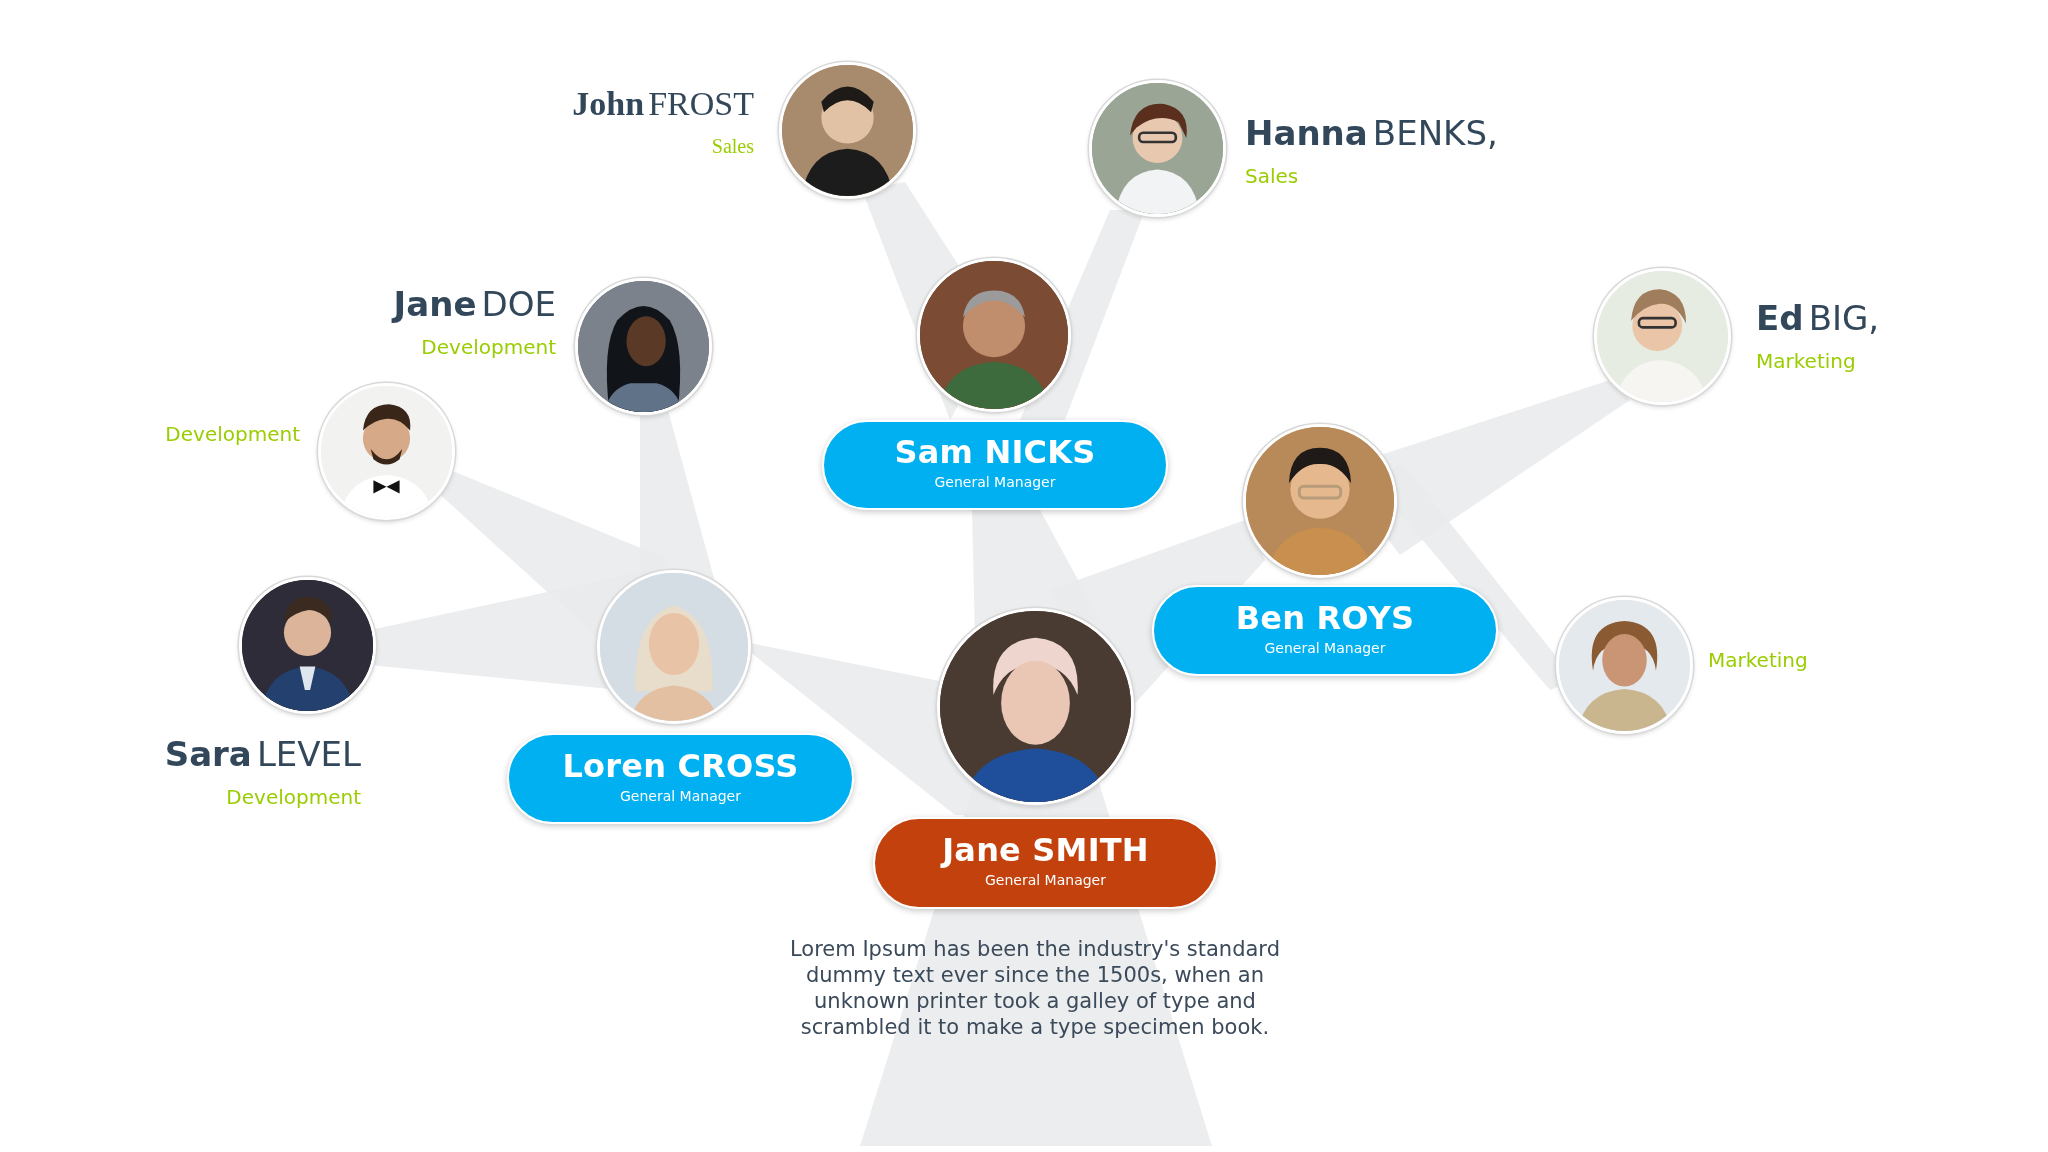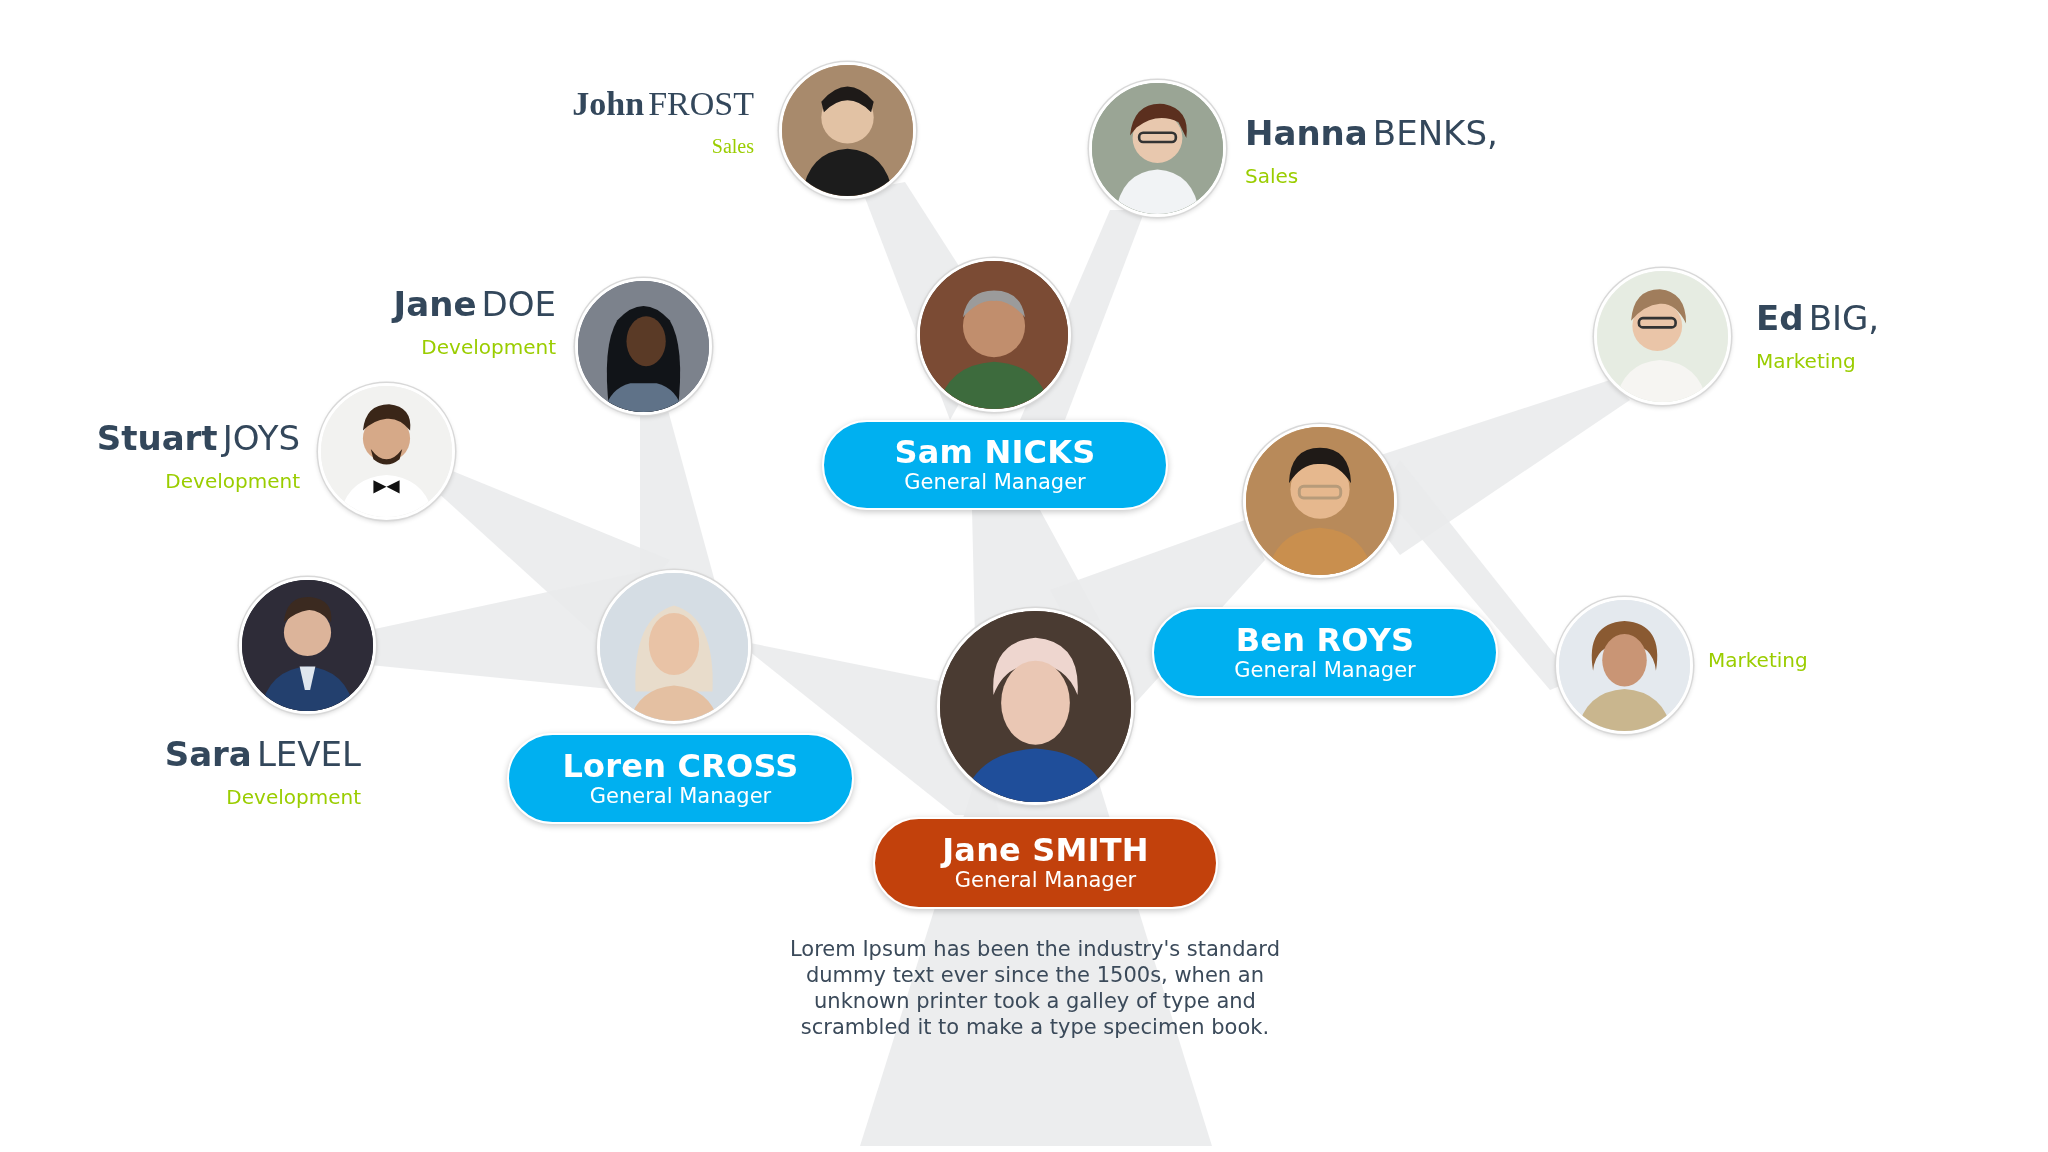--- a/index.html
+++ b/index.html
@@ -9,21 +9,21 @@
   .beam { fill:#e9eaec; fill-opacity:0.88; }
   .avatar { position:absolute; border-radius:50%; border:3px solid #ffffff;
             box-shadow:0 0 0 1.5px #d8d8d8, 0 2px 5px rgba(0,0,0,0.18);
             overflow:hidden; z-index:2; box-sizing:border-box; }
   .avatar svg { width:100%; height:100%; display:block; }
   .pill { position:absolute; border-radius:999px; color:#ffffff; text-align:center;
           z-index:3; box-sizing:border-box; border:2px solid #ffffff;
           box-shadow:0 2px 6px rgba(0,0,0,0.22); display:flex; flex-direction:column;
           justify-content:center; align-items:center; }
   .pill .pname { font-weight:bold; font-size:32px; line-height:34px; letter-spacing:0.2px; }
-  .pill .prole { font-size:21px; line-height:26px; }
+  .pill .prole { font-size:14px; line-height:26px; }
   .label { position:absolute; z-index:2; }
   .label .first { font-weight:bold; color:#33475b; font-size:34px; }
   .label .last { color:#33475b; font-size:34px; }
   .label .dept { color:#9acd00; font-size:20px; line-height:32px; display:block; }
   .label .nm { display:block; line-height:40px; white-space:nowrap; }
   .label.right { text-align:right; }
   .label.left { text-align:left; }
   .desc { position:absolute; left:770px; top:936px; width:530px; z-index:2;
           text-align:center; color:#3b4a5a; font-size:21px; line-height:26px; }
 </style>
@@ -151,21 +151,21 @@
 </div>
 
 <div class="pill" style="left:822px;top:420px;width:346px;height:90px;background:#00b0f0;">
   <span class="pname">Sam NICKS</span>
   <span class="prole">General Manager</span>
 </div>
 <div class="pill" style="left:507px;top:733px;width:347px;height:91px;background:#00b0f0;">
   <span class="pname">Loren CROSS</span>
   <span class="prole">General Manager</span>
 </div>
-<div class="pill" style="left:1152px;top:607px;width:346px;height:91px;background:#00b0f0;">
+<div class="pill" style="left:1152px;top:585px;width:346px;height:91px;background:#00b0f0;">
   <span class="pname">Ben ROYS</span>
   <span class="prole">General Manager</span>
 </div>
 <div class="pill" style="left:873px;top:817px;width:345px;height:92px;background:#c2410c;">
   <span class="pname">Jane SMITH</span>
   <span class="prole">General Manager</span>
 </div>
 
 <div class="label right" style="right:1294px;top:84px;font-family:Liberation Serif, serif;">
   <span class="nm"><span class="first">John</span> <span class="last">FROST</span></span>
@@ -173,21 +173,20 @@
 </div>
 <div class="label left" style="left:1245px;top:113px;">
   <span class="nm"><span class="first">Hanna</span> <span class="last">BENKS,</span></span>
   <span class="dept">Sales</span>
 </div>
 <div class="label right" style="right:1492px;top:284px;">
   <span class="nm"><span class="first">Jane</span> <span class="last">DOE</span></span>
   <span class="dept">Development</span>
 </div>
 <div class="label right" style="right:1748px;top:418px;">
-  <span class="nm"><span class="first">Stuart</span> <span class="last">JOYS</span></span>
   <span class="dept">Development</span>
 </div>
 <div class="label right" style="right:1687px;top:734px;">
   <span class="nm"><span class="first">Sara</span> <span class="last">LEVEL</span></span>
   <span class="dept">Development</span>
 </div>
 <div class="label left" style="left:1756px;top:298px;">
   <span class="nm"><span class="first">Ed</span> <span class="last">BIG,</span></span>
   <span class="dept">Marketing</span>
 </div>

